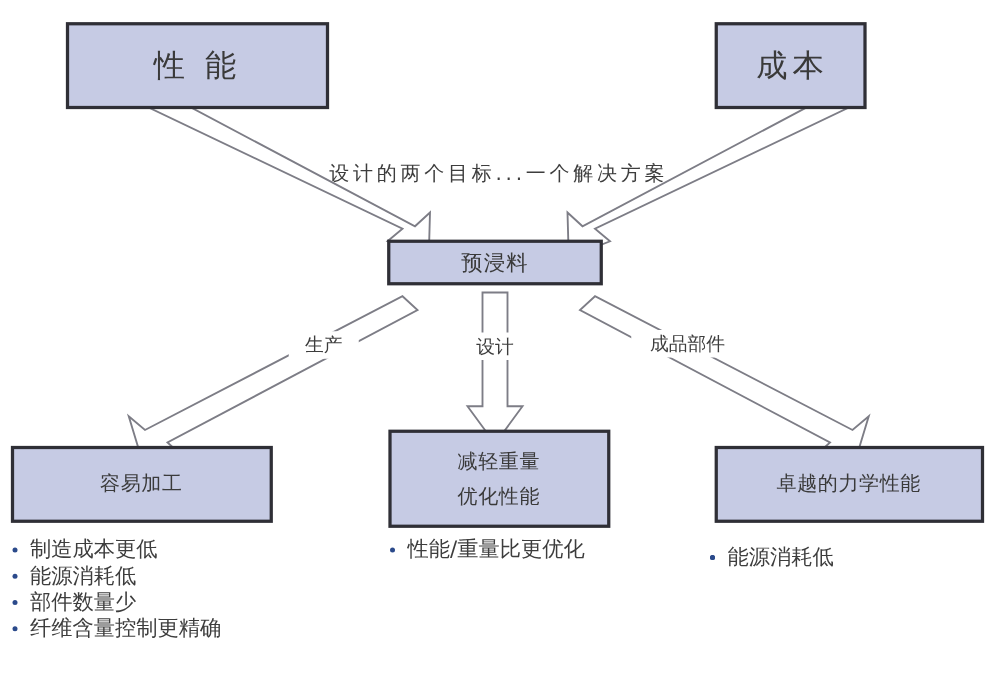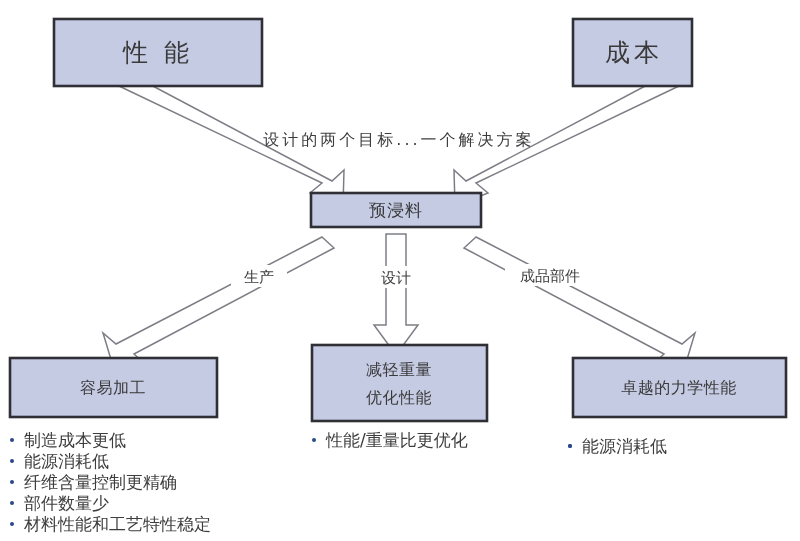--- a/index.html
+++ b/index.html
@@ -150,23 +150,22 @@
   <g>
     <rect class="box-rect" x="573" y="358" width="213" height="59"></rect>
     <text class="box-label box-label-bot" x="679" y="388">卓越的力学性能</text>
   </g>
 
 </svg>
 
 <ul class="bullet-list" id="bullets-left">
     <li><span class="dot"></span><span>制造成本更低</span></li>
     <li><span class="dot"></span><span>能源消耗低</span></li>
+    <li><span class="dot"></span><span>部件数量少</span></li>
     <li><span class="dot"></span><span>纤维含量控制更精确</span></li>
-    <li><span class="dot"></span><span>部件数量少</span></li>
-    <li><span class="dot"></span><span>材料性能和工艺特性稳定</span></li>
   </ul>
 <ul class="bullet-list" id="bullets-mid">
     <li><span class="dot"></span><span>性能/重量比更优化</span></li>
   </ul>
 <ul class="bullet-list" id="bullets-right">
     <li><span class="dot"></span></li>
     <li><span class="dot"></span><span>能源消耗低</span></li>
   </ul>
 
 </body></html>

